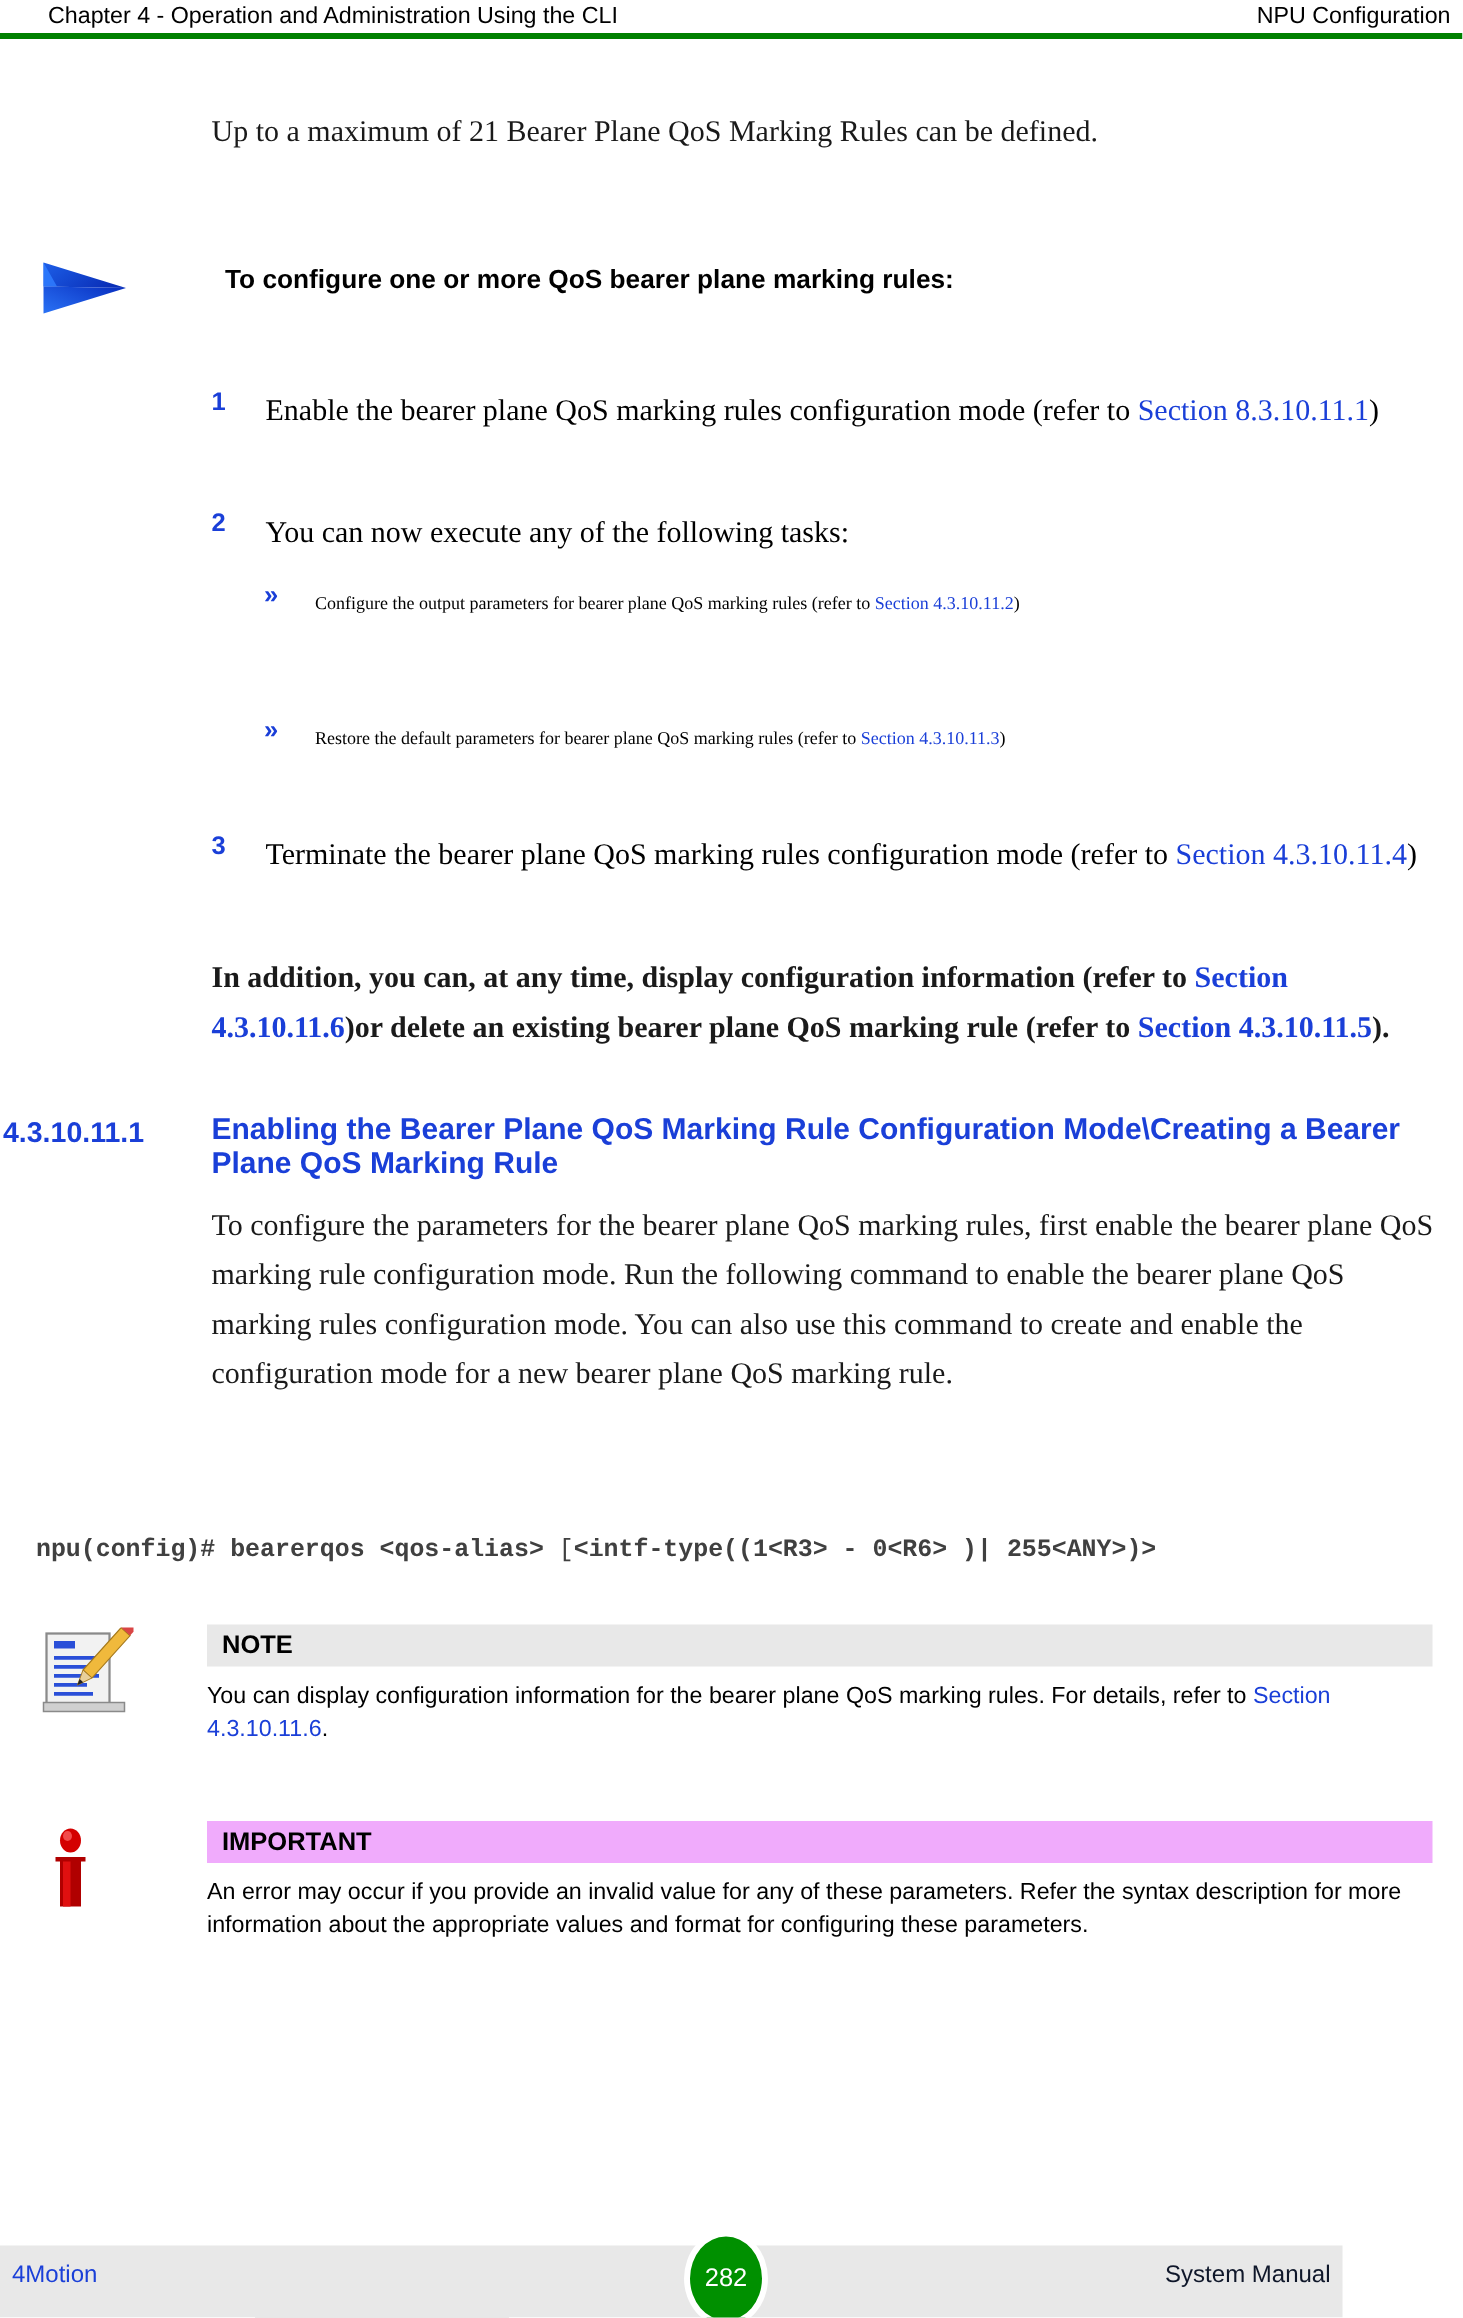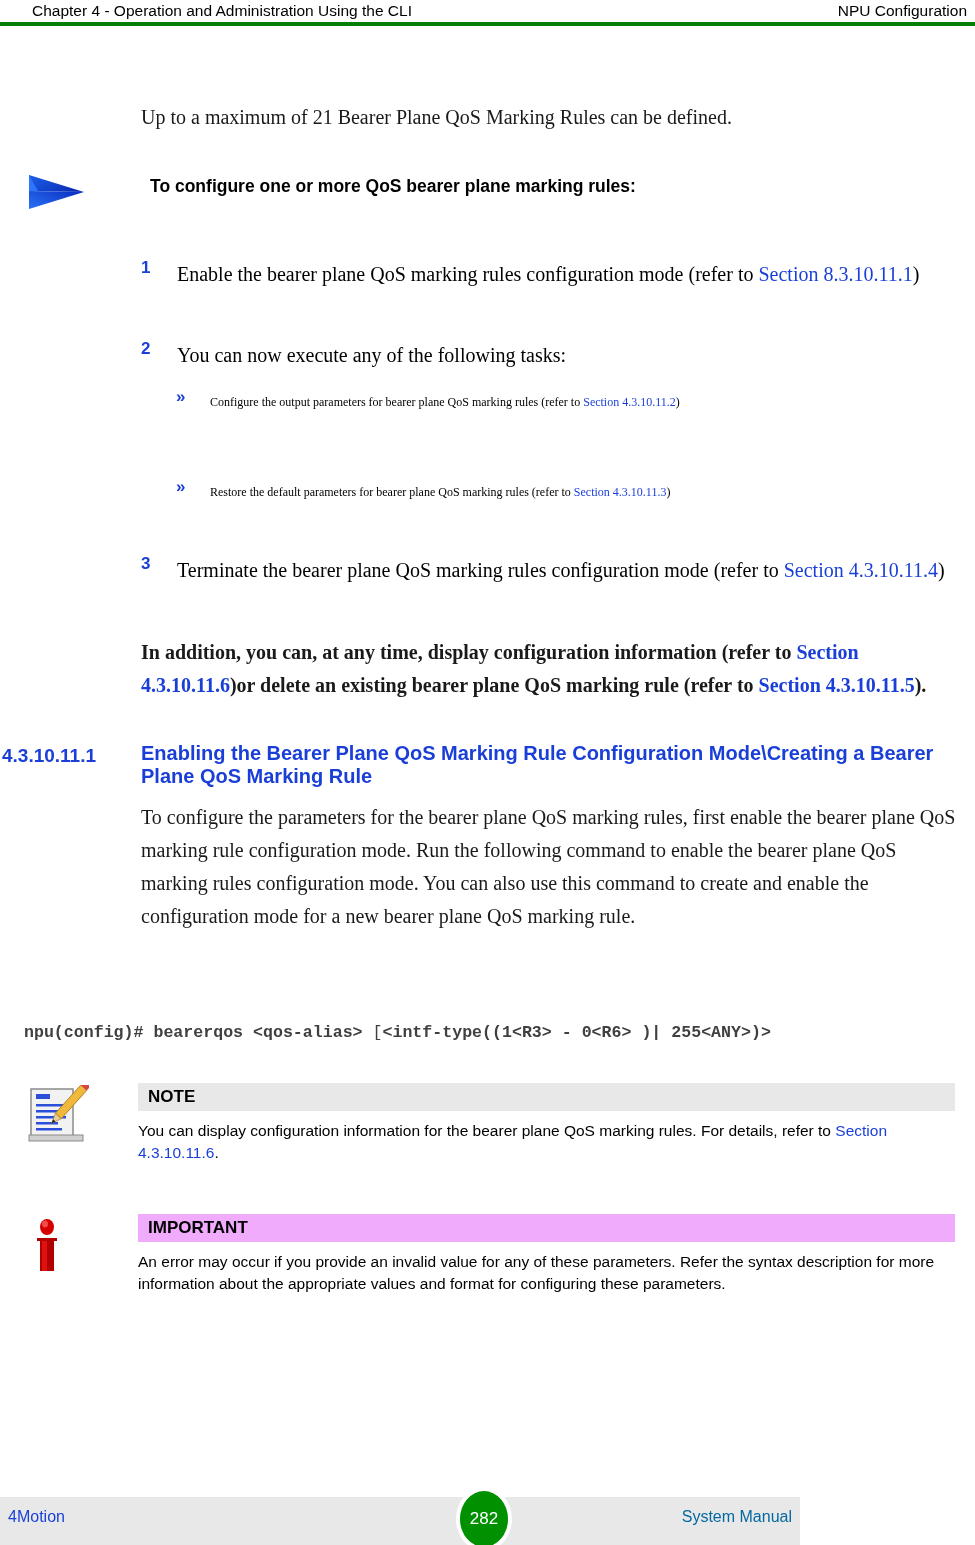--- a/index.html
+++ b/index.html
@@ -48,21 +48,20 @@
 
   .para {
     font-size: 20px;
     line-height: 33px;
     color: #1a1a1a;
   }
   .intro-para {
     position: absolute;
     left: 141px; top: 46px;
     width: 800px;
-    margin-top: 29px;
   }
 
   
   .proc-head {
     position: absolute;
     left: 26px; top: 140px;
     width: 860px;
     height: 50px;
   }
   .arrow-icon {
@@ -195,37 +194,37 @@
     width: 818px;
   }
 
   .note-box { top: 1057px; }
   .important-box { top: 1188px; }
 
   
   .page-footer {
     position: absolute;
     left: 0; top: 1497px;
-    width: 800px;
+    width: 895px;
     height: 48px;
     background: #e8e8e8;
   }
   .footer-left {
     position: absolute;
     left: 8px; top: 11px;
     font-family: "Liberation Sans", sans-serif;
     font-size: 16px;
     color: #1a3fd8;
   }
   .footer-right {
     position: absolute;
     right: 8px; top: 11px;
     font-family: "Liberation Sans", sans-serif;
     font-size: 16px;
-    color: #0369a1;
+    color: #0f172a;
   }
   .page-badge {
     position: absolute;
     left: 456px; top: -10px;
     width: 56px; height: 64px;
     background: #009000;
     border-radius: 50%;
     border: 4px solid #ffffff;
     box-sizing: border-box;
     color: #ffffff;

